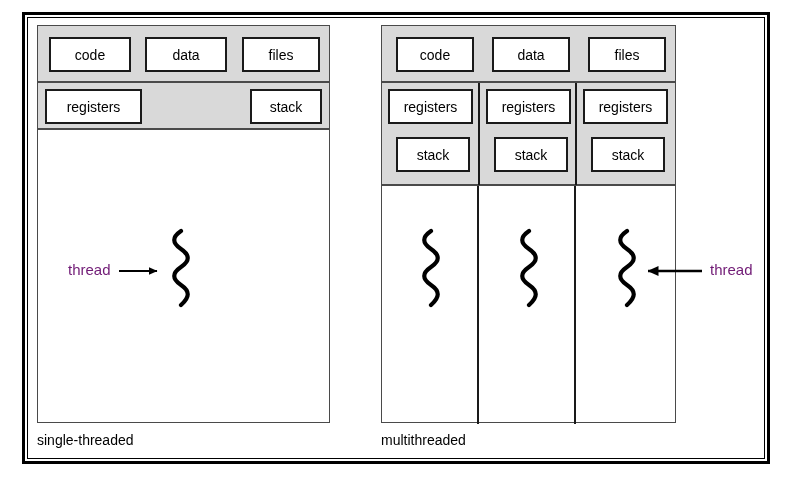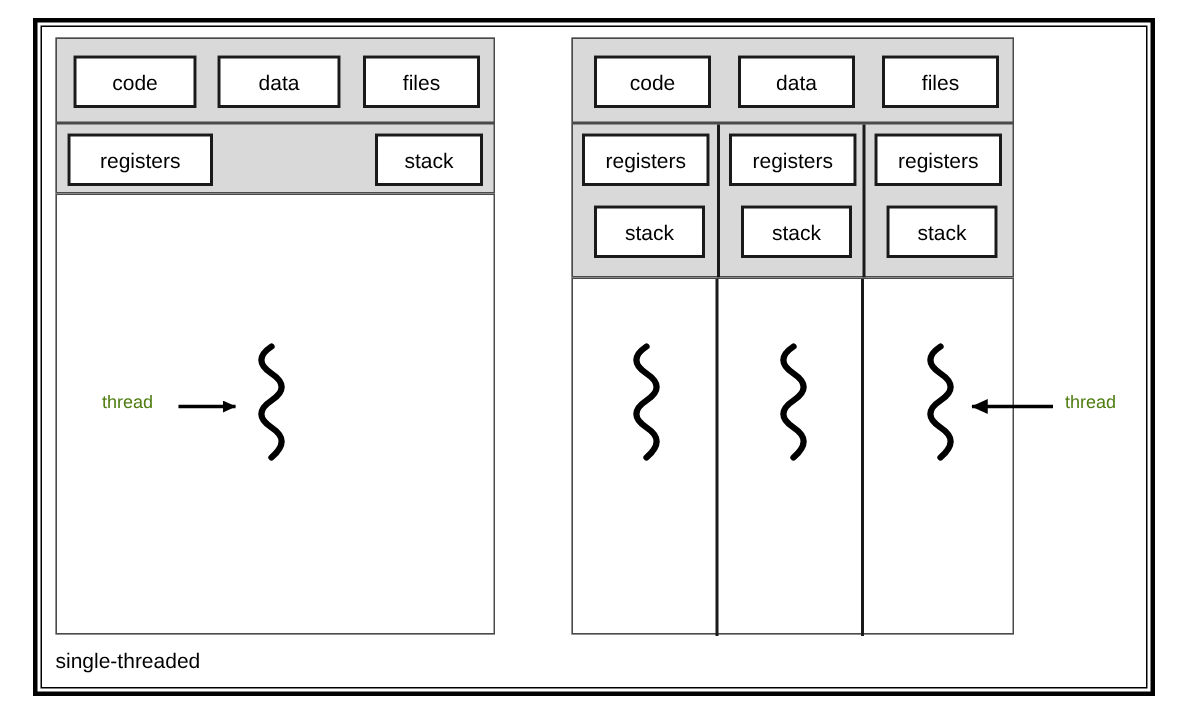--- a/index.html
+++ b/index.html
@@ -90,22 +90,22 @@
 
   .caption {
     position: absolute;
     font-size: 14px;
     color: #000000;
     white-space: nowrap;
   }
 
   .thread-label {
     position: absolute;
-    font-size: 12px;
-    color: #4d7c0f;
+    font-size: 15px;
+    color: #701a75;
     white-space: nowrap;
   }
 
   .svg-layer {
     position: absolute;
     left: 0; top: 0;
     width: 792px;
     height: 481px;
     pointer-events: none;
   }
@@ -165,20 +165,21 @@
       <div class="vsep" style="left:96px; top:0px; height:103px;"></div>
       <div class="vsep" style="left:193px; top:0px; height:103px;"></div>
     </div>
 
     <div class="proc-body" style="left:0px; top:160px; width:295px; height:238px;">
       <div class="vsep" style="left:95px; top:0px; height:238px;"></div>
       <div class="vsep" style="left:192px; top:0px; height:238px;"></div>
     </div>
   </div>
 
+  <div class="caption" style="left:381px; top:432px; width:295px;">multithreaded</div>
 
   <div class="thread-label" style="left:710px; top:261px;">thread</div>
 
   <svg class="svg-layer" viewBox="0 0 792 481" xmlns="http://www.w3.org/2000/svg">
     <defs>
 
       <g id="squiggle">
         <path d="M 9,0
                  C 0,6 0,12 9,18
                  C 18,24 18,30 9,36

